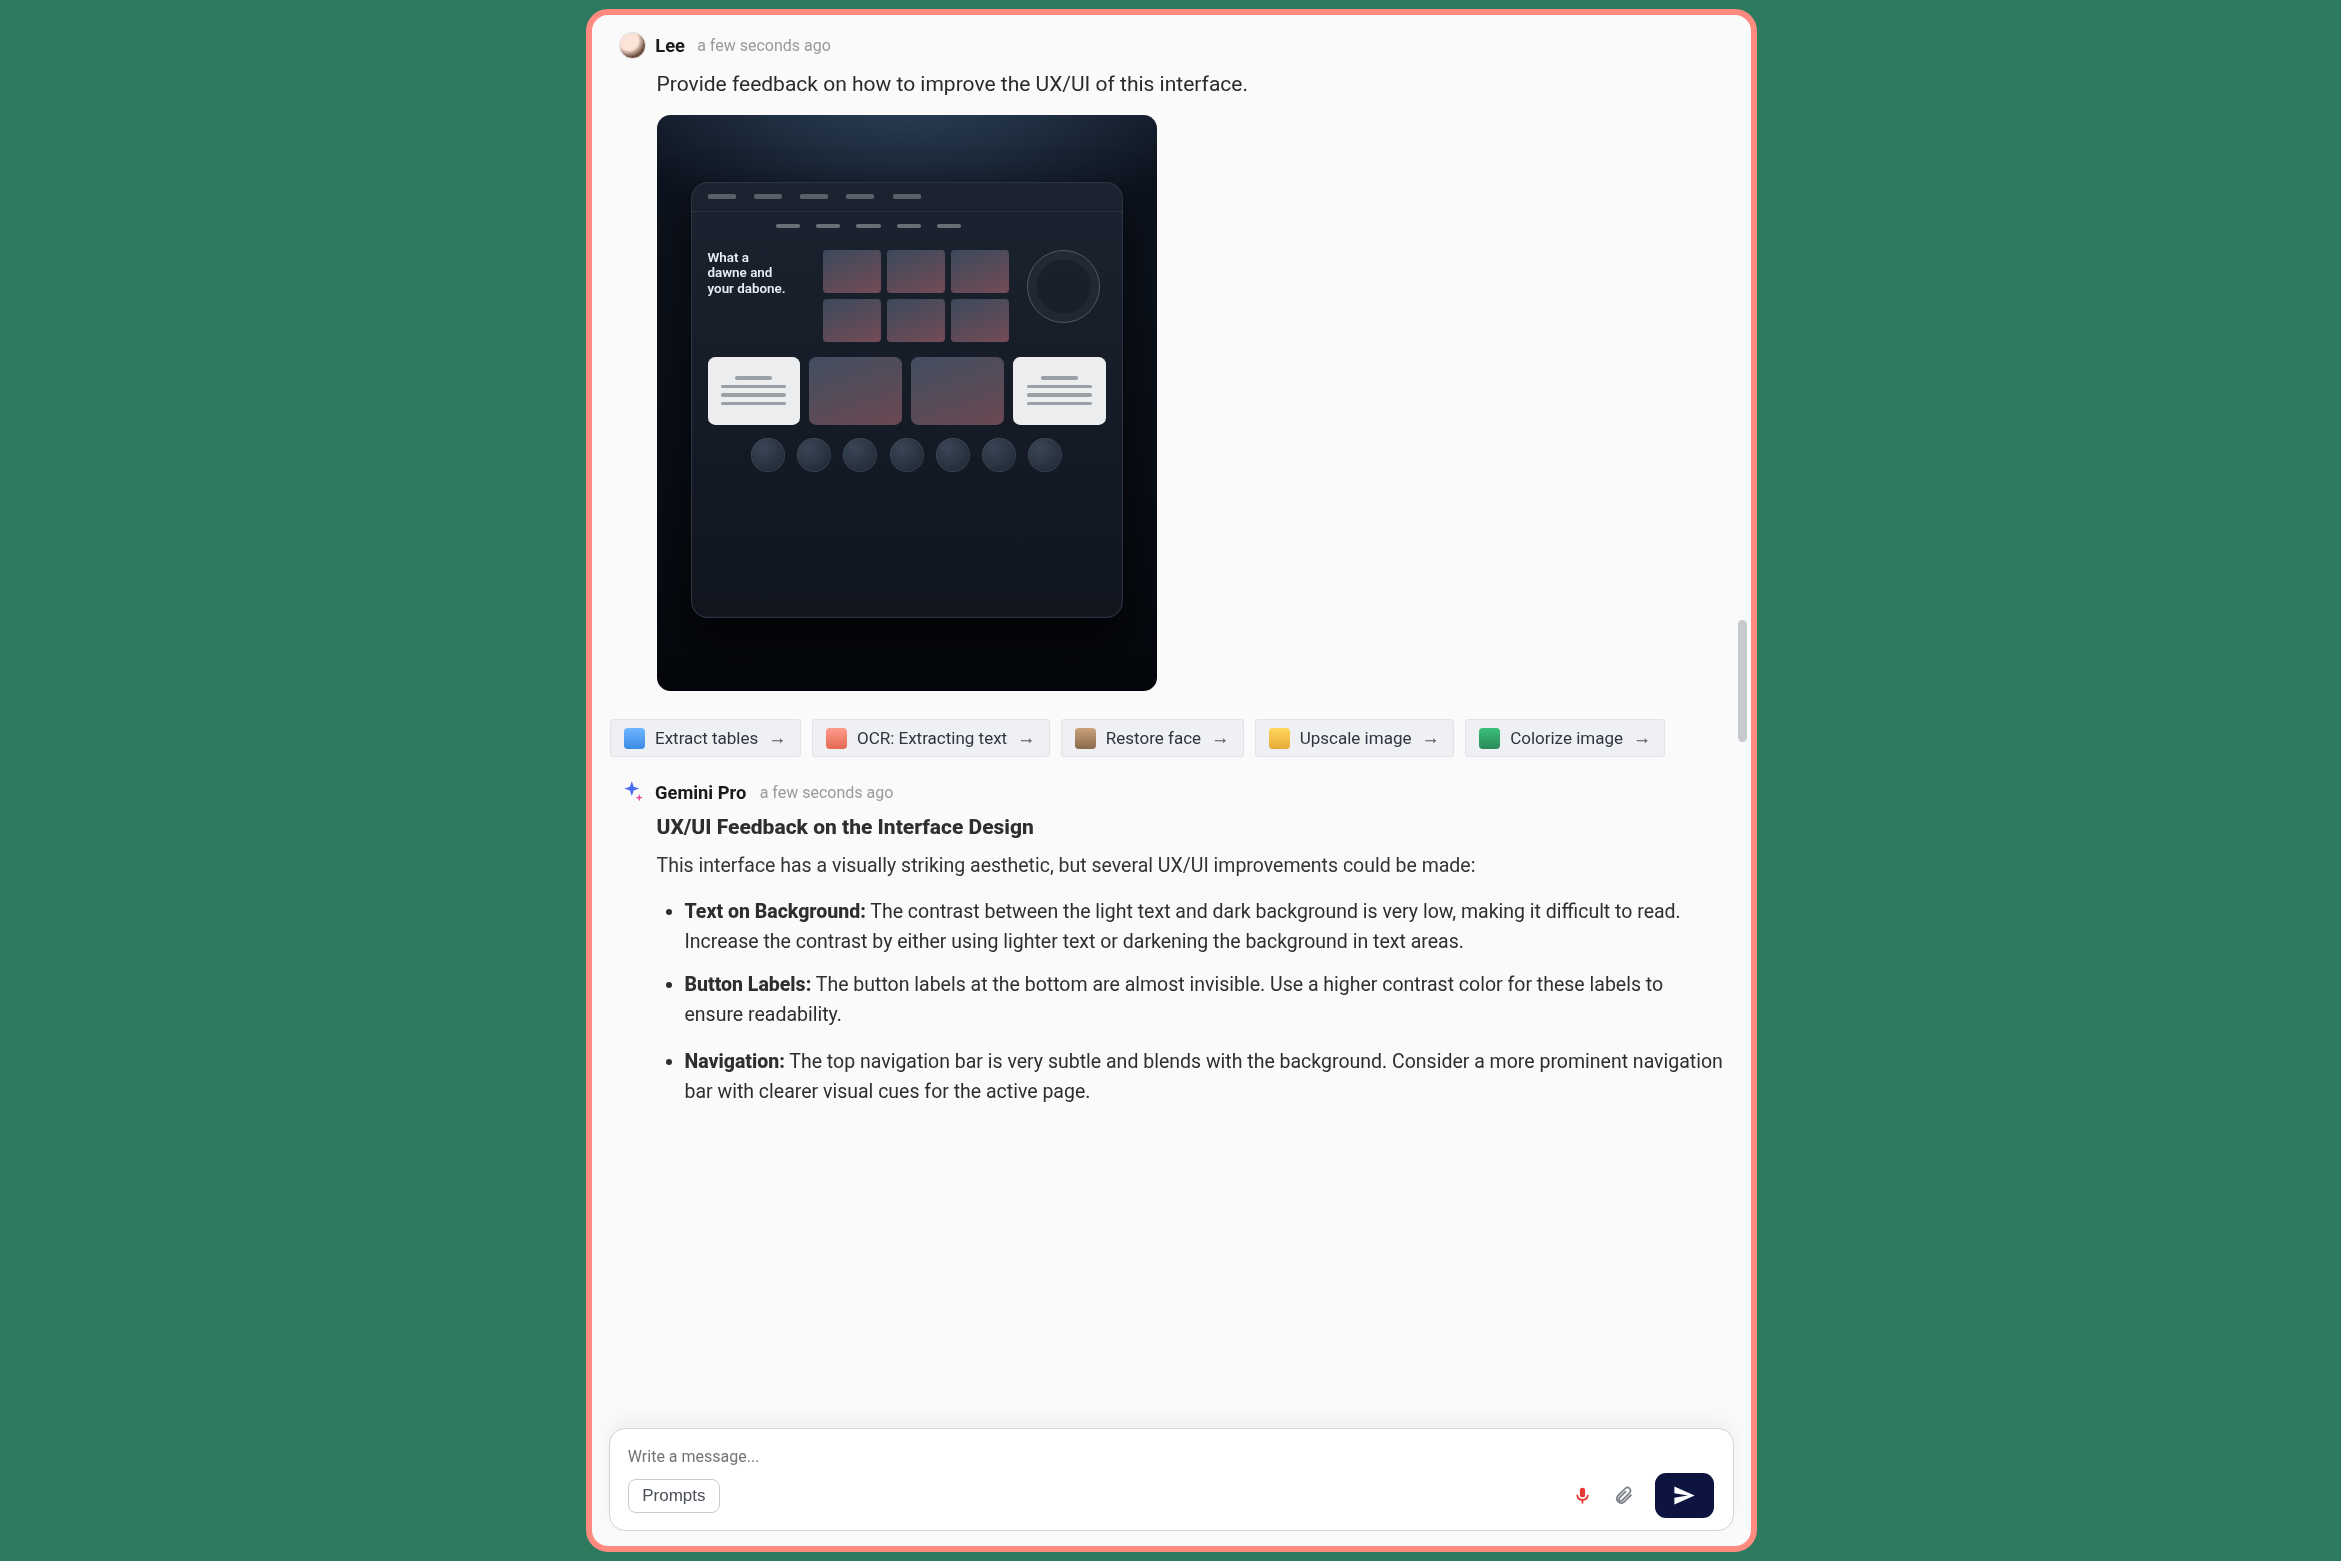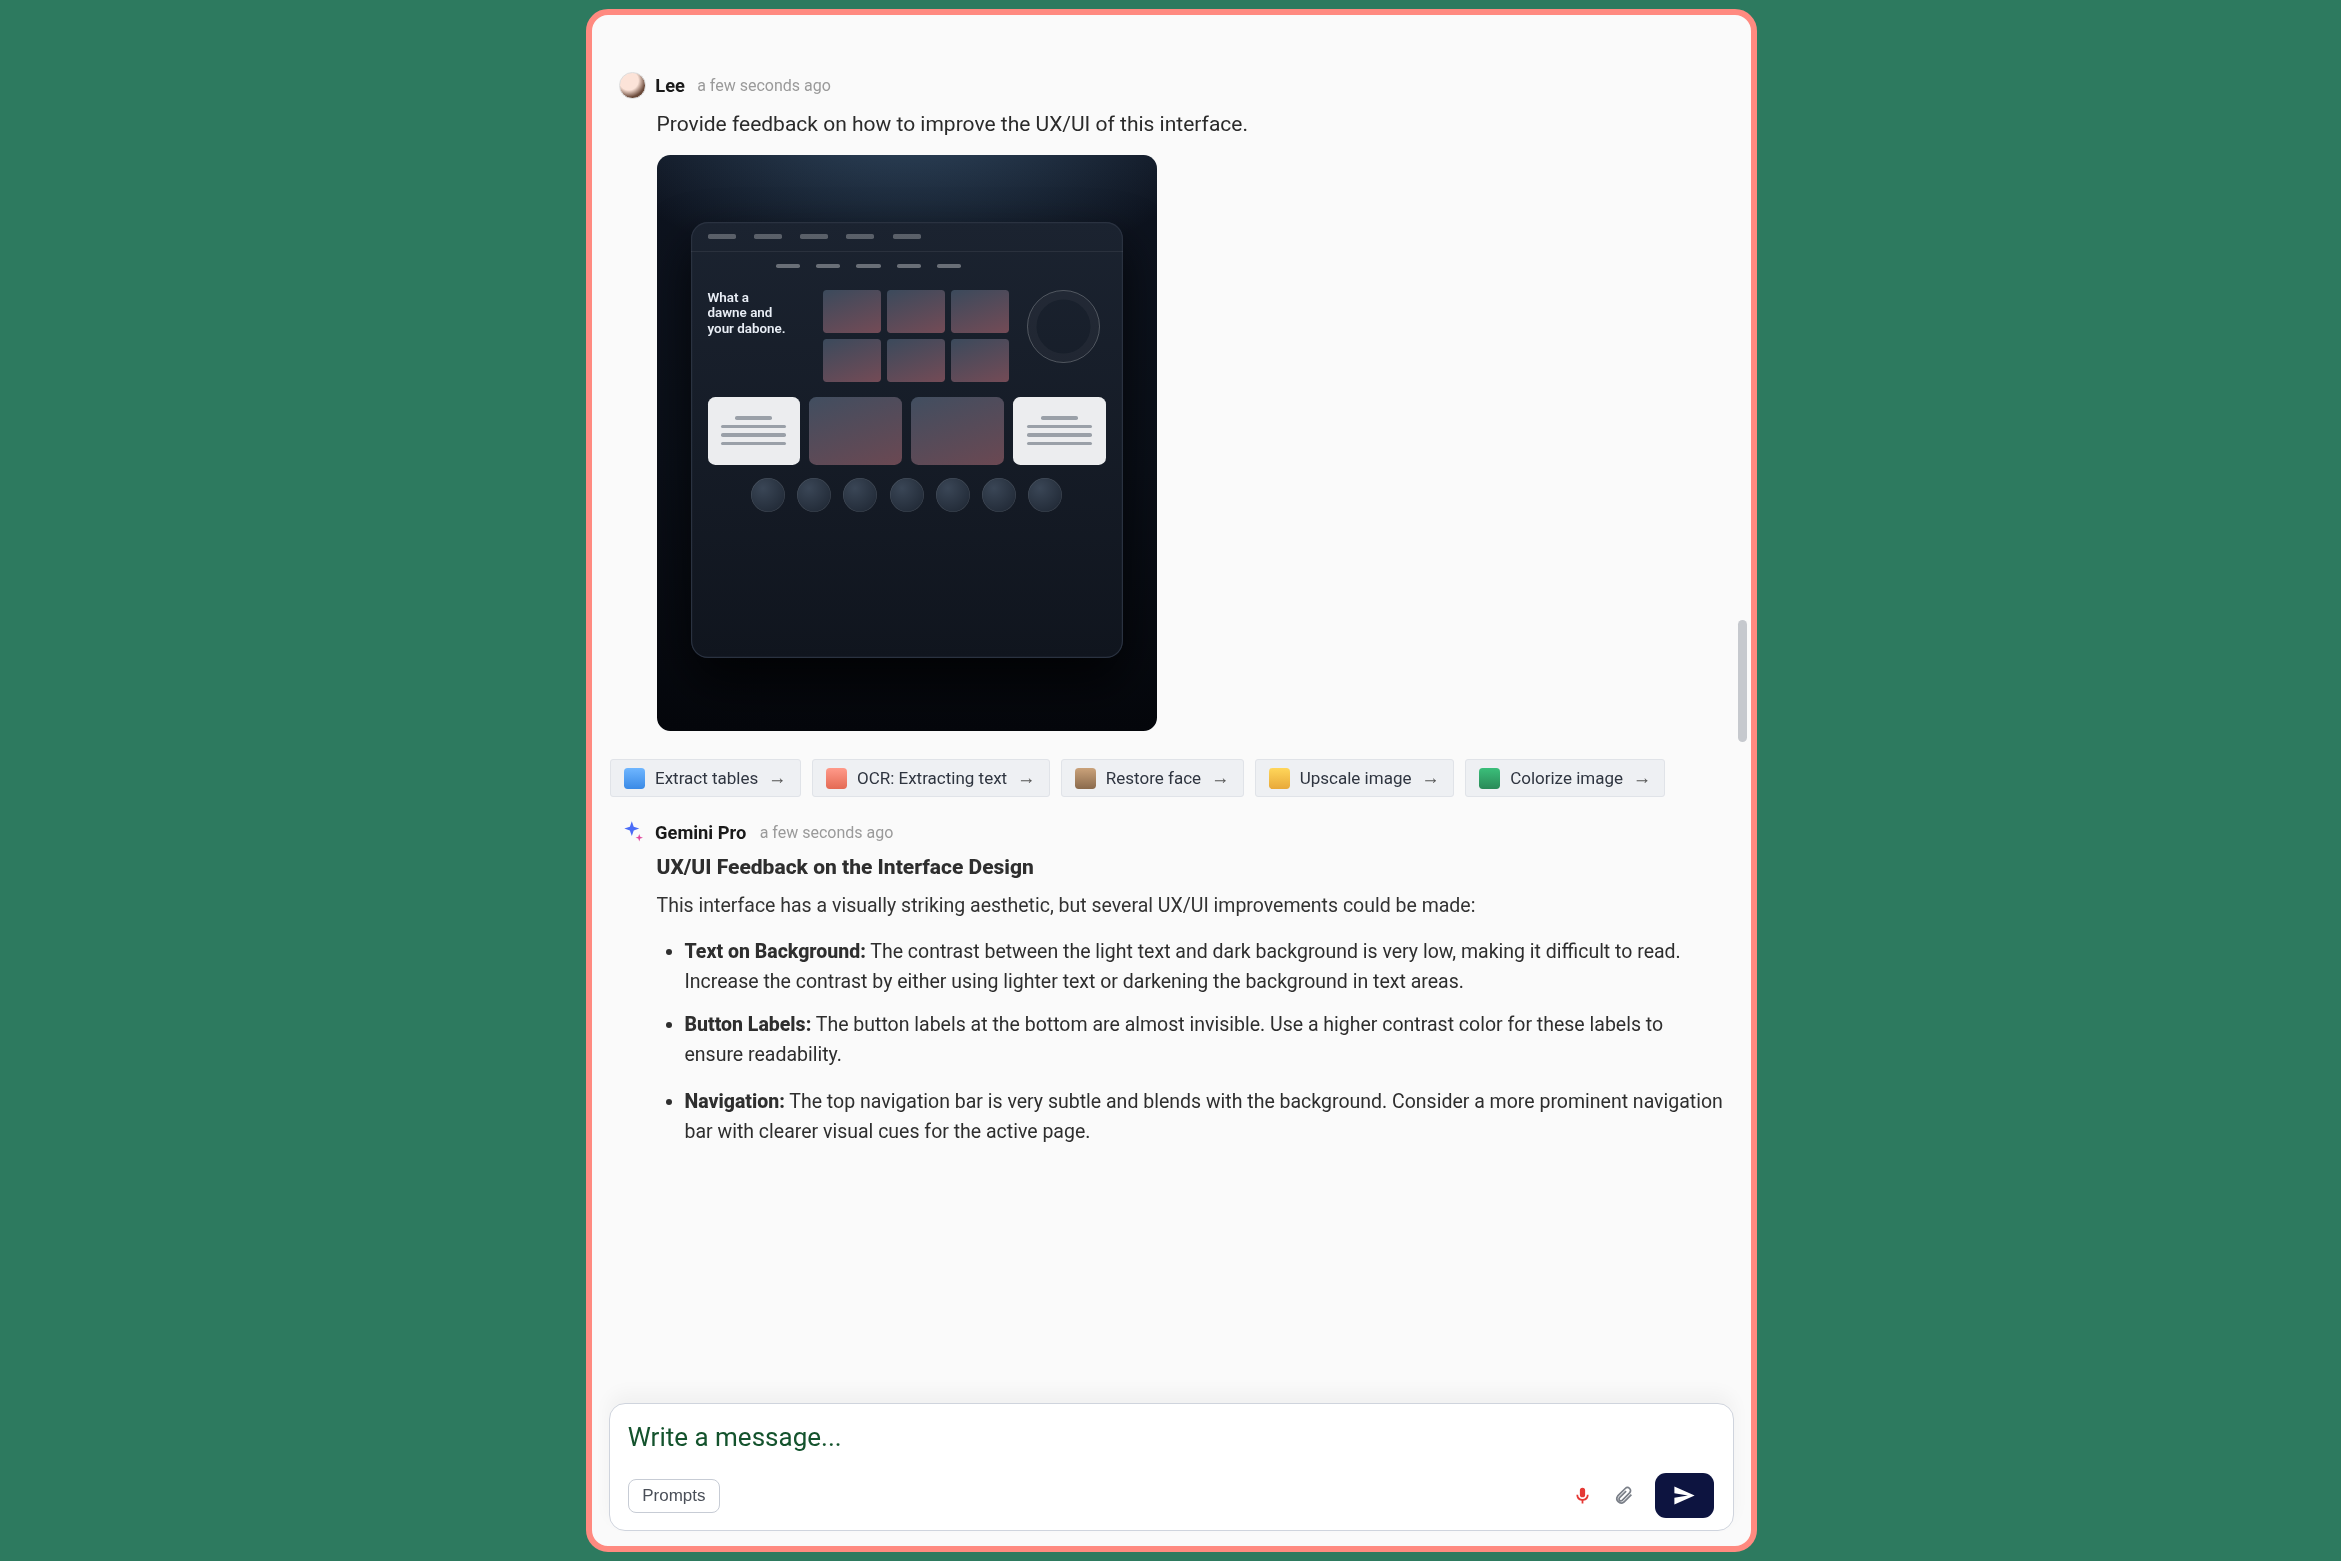--- a/index.html
+++ b/index.html
@@ -22,21 +22,21 @@
     display: flex;
     flex-direction: column;
     transform: scale(1);
   }
   .scroll-area {
     flex: 1;
     overflow: hidden;
     padding: 0;
   }
   
-  .msg { padding: 17px 27px 12.2px 27px; margin-top: 40px; }
+  .msg { padding: 17px 27px 12.2px 27px; }
   .msg-head { display: flex; align-items: center; gap: 9.8px; margin-bottom: 13.4px; }
   .avatar {
     width: 27px; height: 27px; border-radius: 50%;
     background: radial-gradient(circle at 35% 30%, #fce3d8 0 40%, #6b4a3a 70%);
     border: 1.2px solid #ddd;
   }
   .uname { font-weight: 700; font-size: 18.3px; color: #1a1a1a; }
   .utime { font-size: 16px; color: #9a9a9a; margin-left: 2.4px; }
   .prompt-text { font-size: 21px; color: #2b2b2b; margin: 0 0 18.3px 38px; }
   .attached-image {
@@ -100,21 +100,21 @@
   .ai-body ul{ margin:0 0 17px 28px; }
   .ai-body li{ margin-bottom:12.2px; }
   .ai-body li b{ font-weight:800; }
   
   .composer{
     margin: 0 17px 14.6px 17px;
     border:1.2px solid #cfd4dd; border-radius:16px; background:#fff;
     padding:18.3px 18.3px 12.2px 18.3px;
     box-shadow: 0 -9.8px 18.3px rgba(0,0,0,.04);
   }
-  .composer .ph{ color:#14532d; font-size:26px; margin-bottom:21px;}
+  .composer .ph{ color:#737373; font-size:16px; margin-bottom:7px;}
   .composer-row{ display:flex; align-items:center; }
   .prompts-btn{
     border:1.2px solid #c7ccd5; border-radius:8px; background:#fff;
     padding:6.1px 13.4px; font-size:17px; color:#4a4f58;
   }
   .spacer{flex:1;}
   .tool-ic{ width:24.4px;height:24.4px; display:flex;align-items:center;justify-content:center; margin:0 8.5px; color:#7a7f88;}
   .mic svg path{fill:#e53935;}
   .send-btn{
     width:59px;height:45px;border-radius:11px;background:#0d1440;

